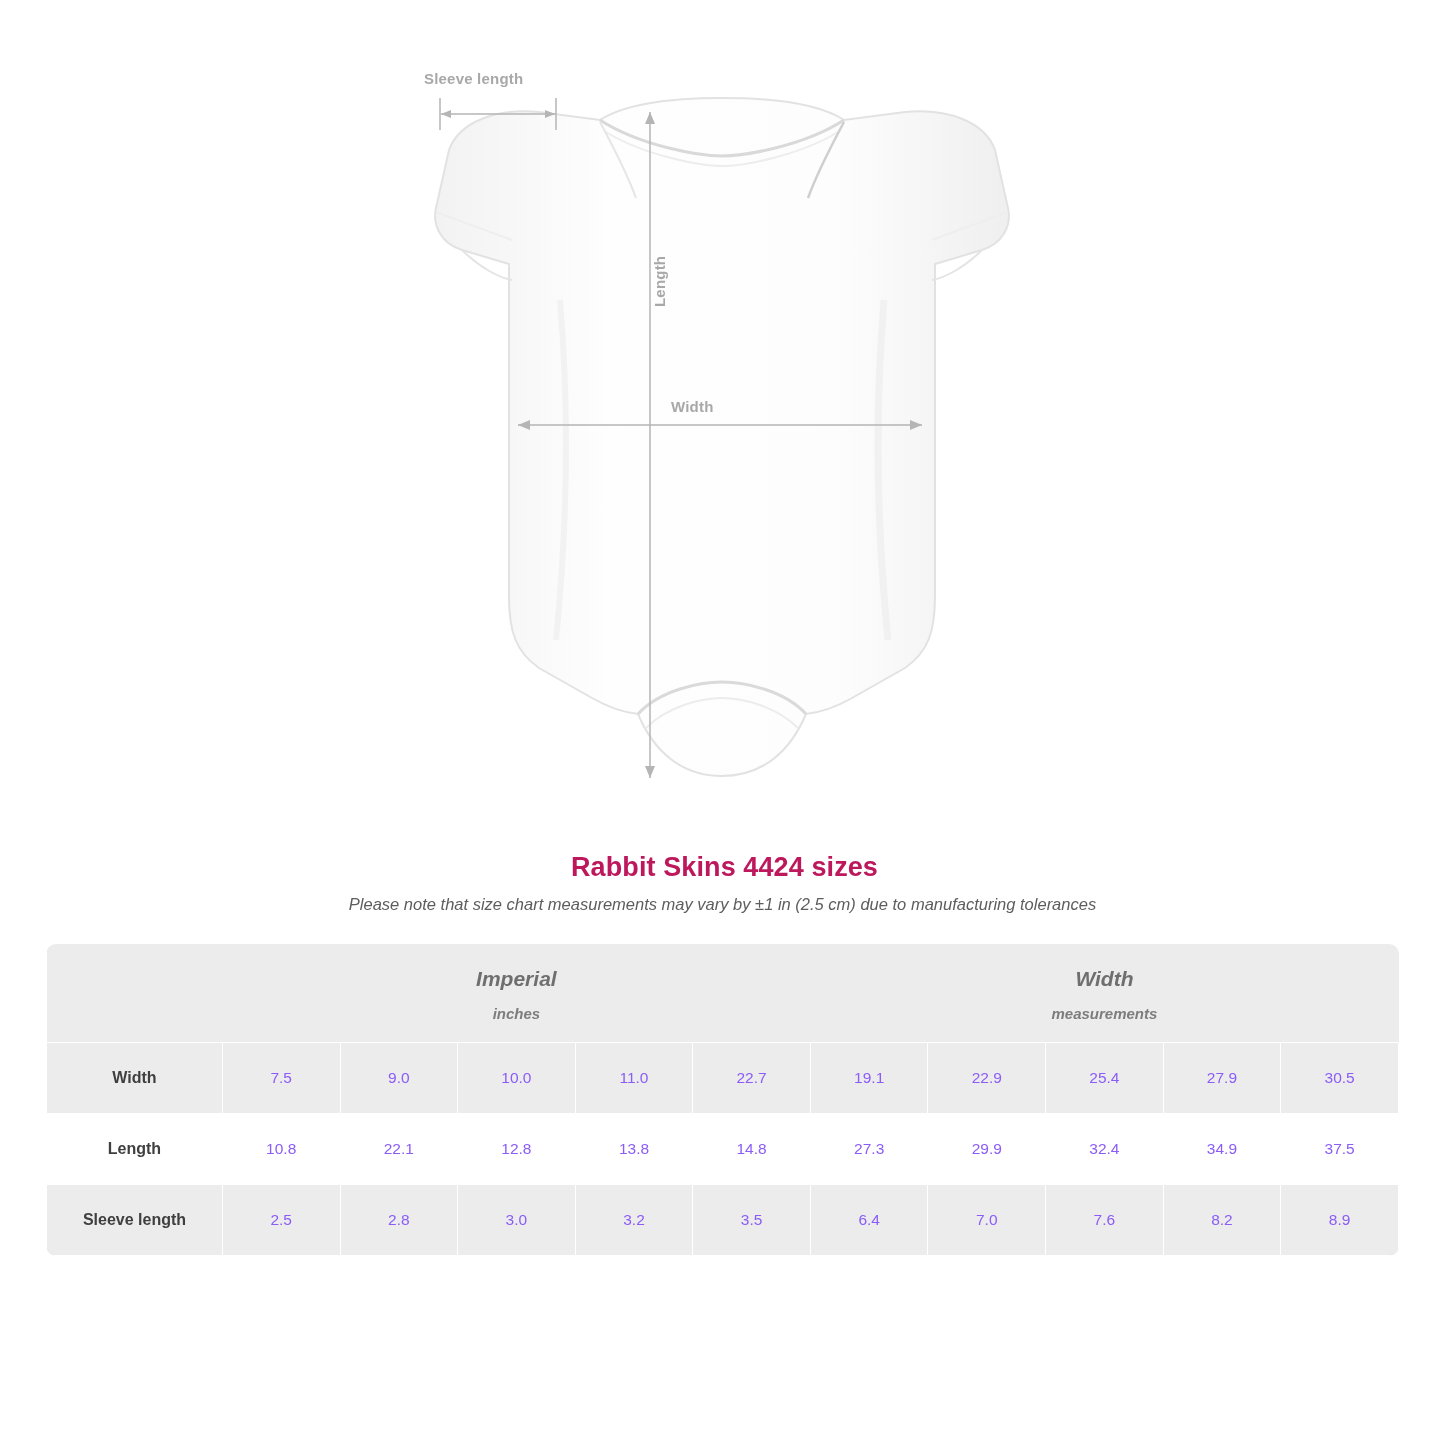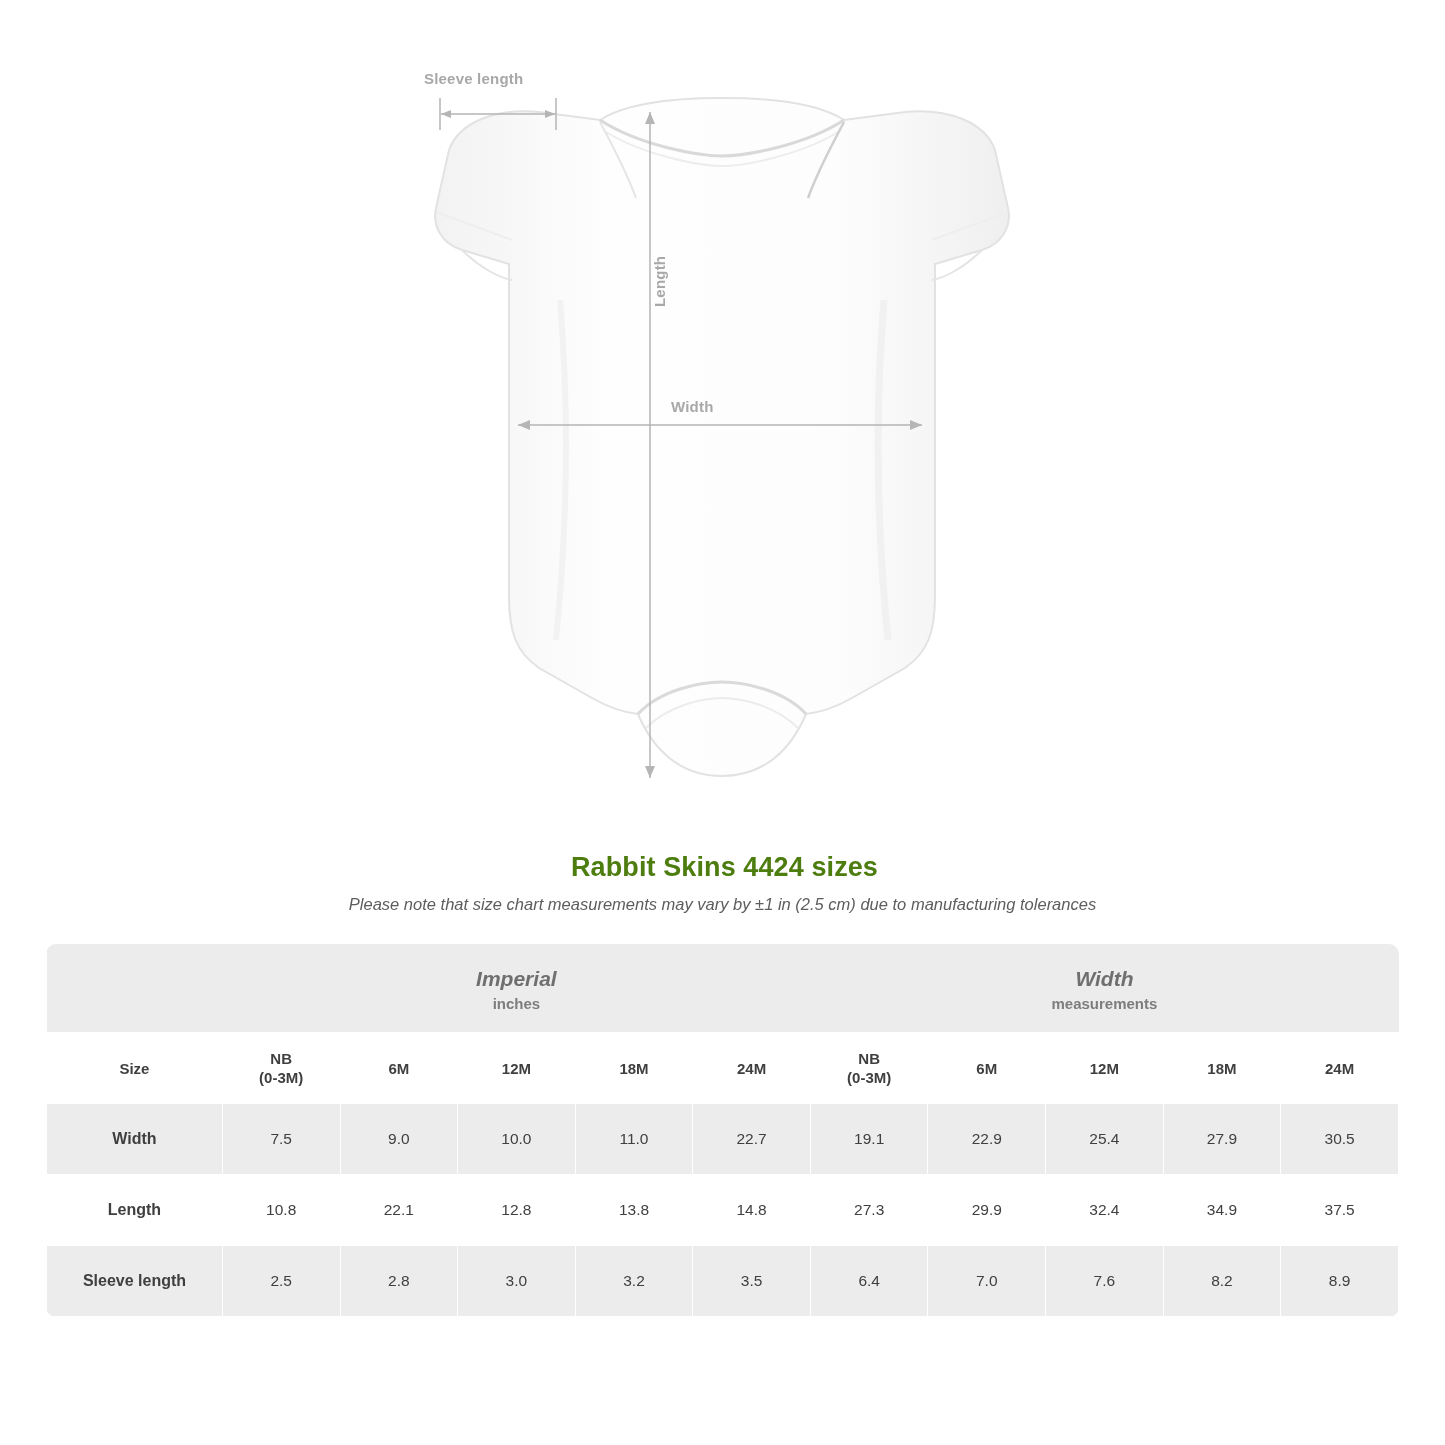--- a/index.html
+++ b/index.html
@@ -47,21 +47,21 @@
   }
 
   
   .title-block {
     text-align: center;
     margin-top: 22px;
   }
   .chart-title {
     font-size: 27px;
     font-weight: bold;
-    color: #4d7c0f;
+    color: #be185d;
     margin: 0 0 12px 4px;
     letter-spacing: .1px;
   }
   .chart-note {
     font-size: 16.5px;
     font-style: italic;
     color: #5d5d5d;
     margin: 4px;
   }
 
@@ -88,30 +88,31 @@
   }
   .unit-name {
     font-size: 21px;
     font-weight: bold;
     font-style: italic;
     color: #6f6f6f;
     line-height: 1.25;
   }
   .unit-sub {
     font-size: 15px;
+    font-style: italic;
     color: #7d7d7d;
-    margin-top: 3px;
+    margin-top: 13px;
     text-align: center;
   }
 
   table.size-table td, table.size-table th.hcell {
     border: 1px solid #ffffff;
     text-align: center;
     font-size: 15.5px;
-    color: #404040;
+    color: #8b5cf6;
     height: 68px;
     vertical-align: middle;
   }
   tr.header-row th.hcell {
     background: #ffffff;
     font-weight: bold;
     font-size: 15px;
     color: #3f3f3f;
     line-height: 1.3;
   }
@@ -233,33 +234,20 @@
           <th class="blank"></th>
           <th colspan="5">
             <div class="unit-name">Imperial</div>
             <div class="unit-sub">inches</div>
           </th>
           <th colspan="5">
             <div class="unit-name">Width</div>
             <div class="unit-sub">measurements</div>
           </th>
         </tr>
-        <tr class="header-row">
-          <th class="hcell rowlabel">Size</th>
-          <th class="hcell">NB<br>(0-3M)</th>
-          <th class="hcell">6M</th>
-          <th class="hcell">12M</th>
-          <th class="hcell">18M</th>
-          <th class="hcell">24M</th>
-          <th class="hcell">NB<br>(0-3M)</th>
-          <th class="hcell">6M</th>
-          <th class="hcell">12M</th>
-          <th class="hcell">18M</th>
-          <th class="hcell">24M</th>
-        </tr>
         <tr class="data-row shaded">
           <td class="rowlabel">Width</td>
           <td>7.5</td>
           <td>9.0</td>
           <td>10.0</td>
           <td>11.0</td>
           <td>22.7</td>
           <td>19.1</td>
           <td>22.9</td>
           <td>25.4</td>

